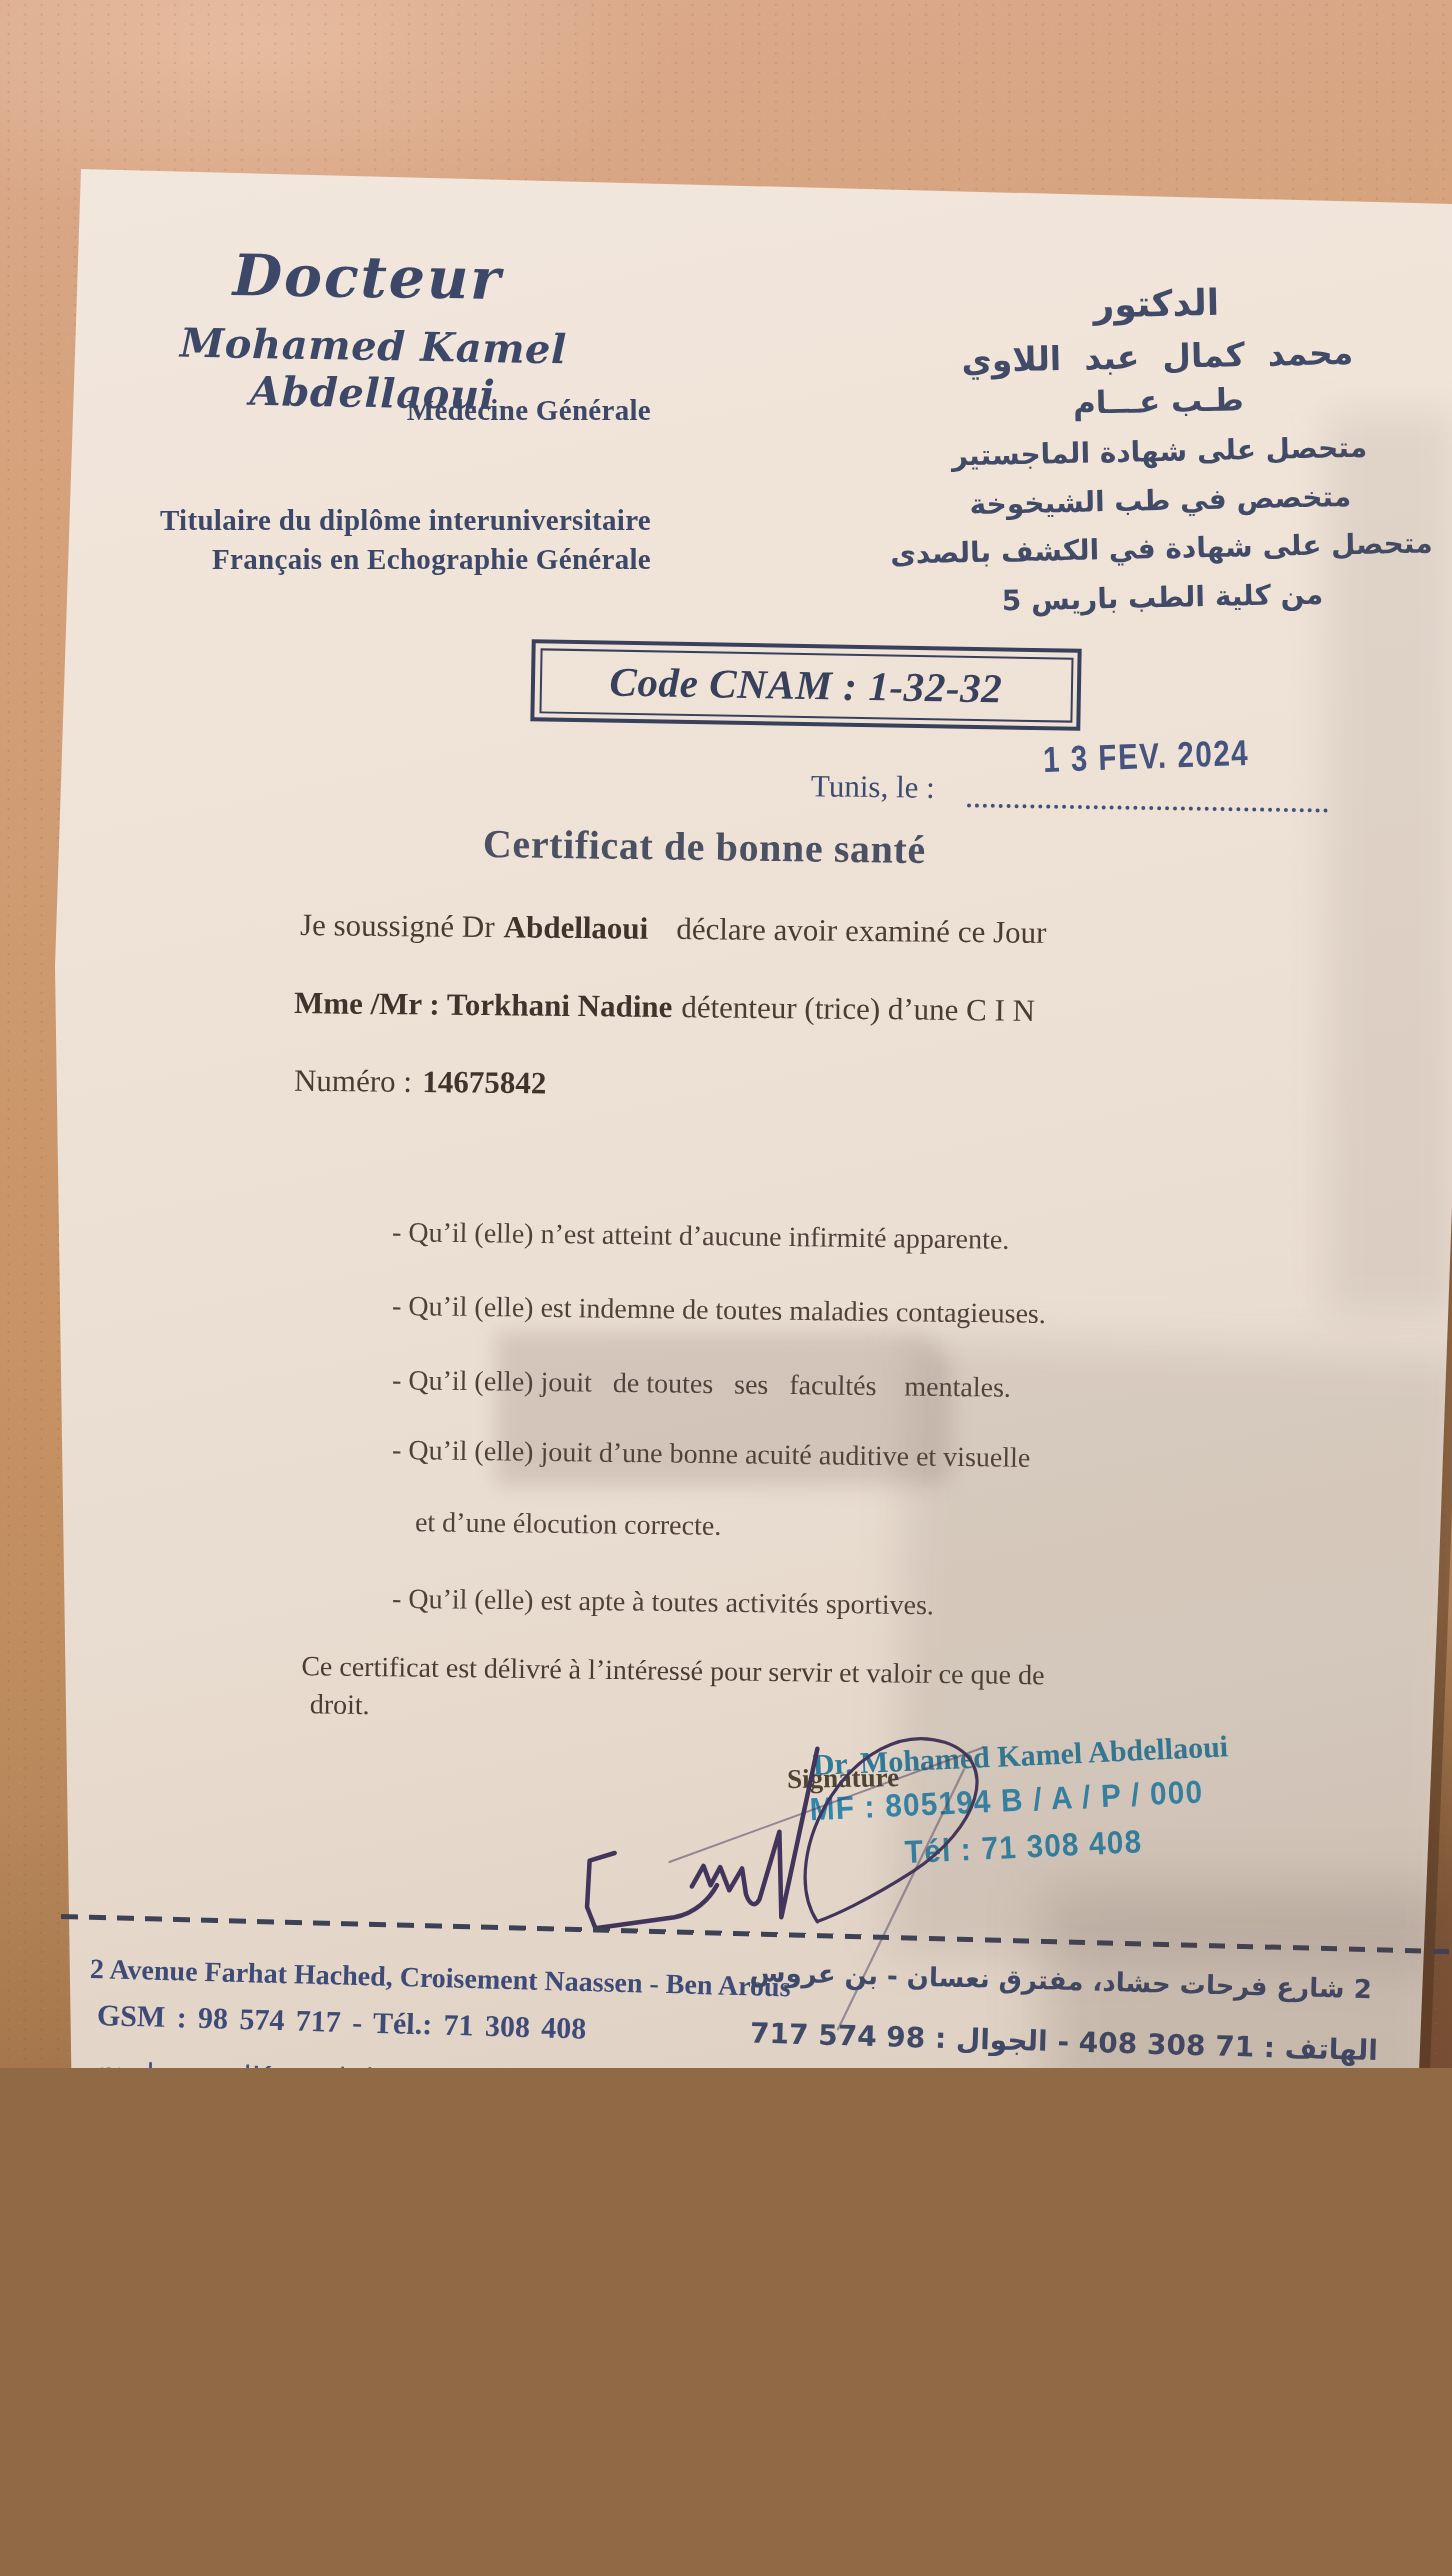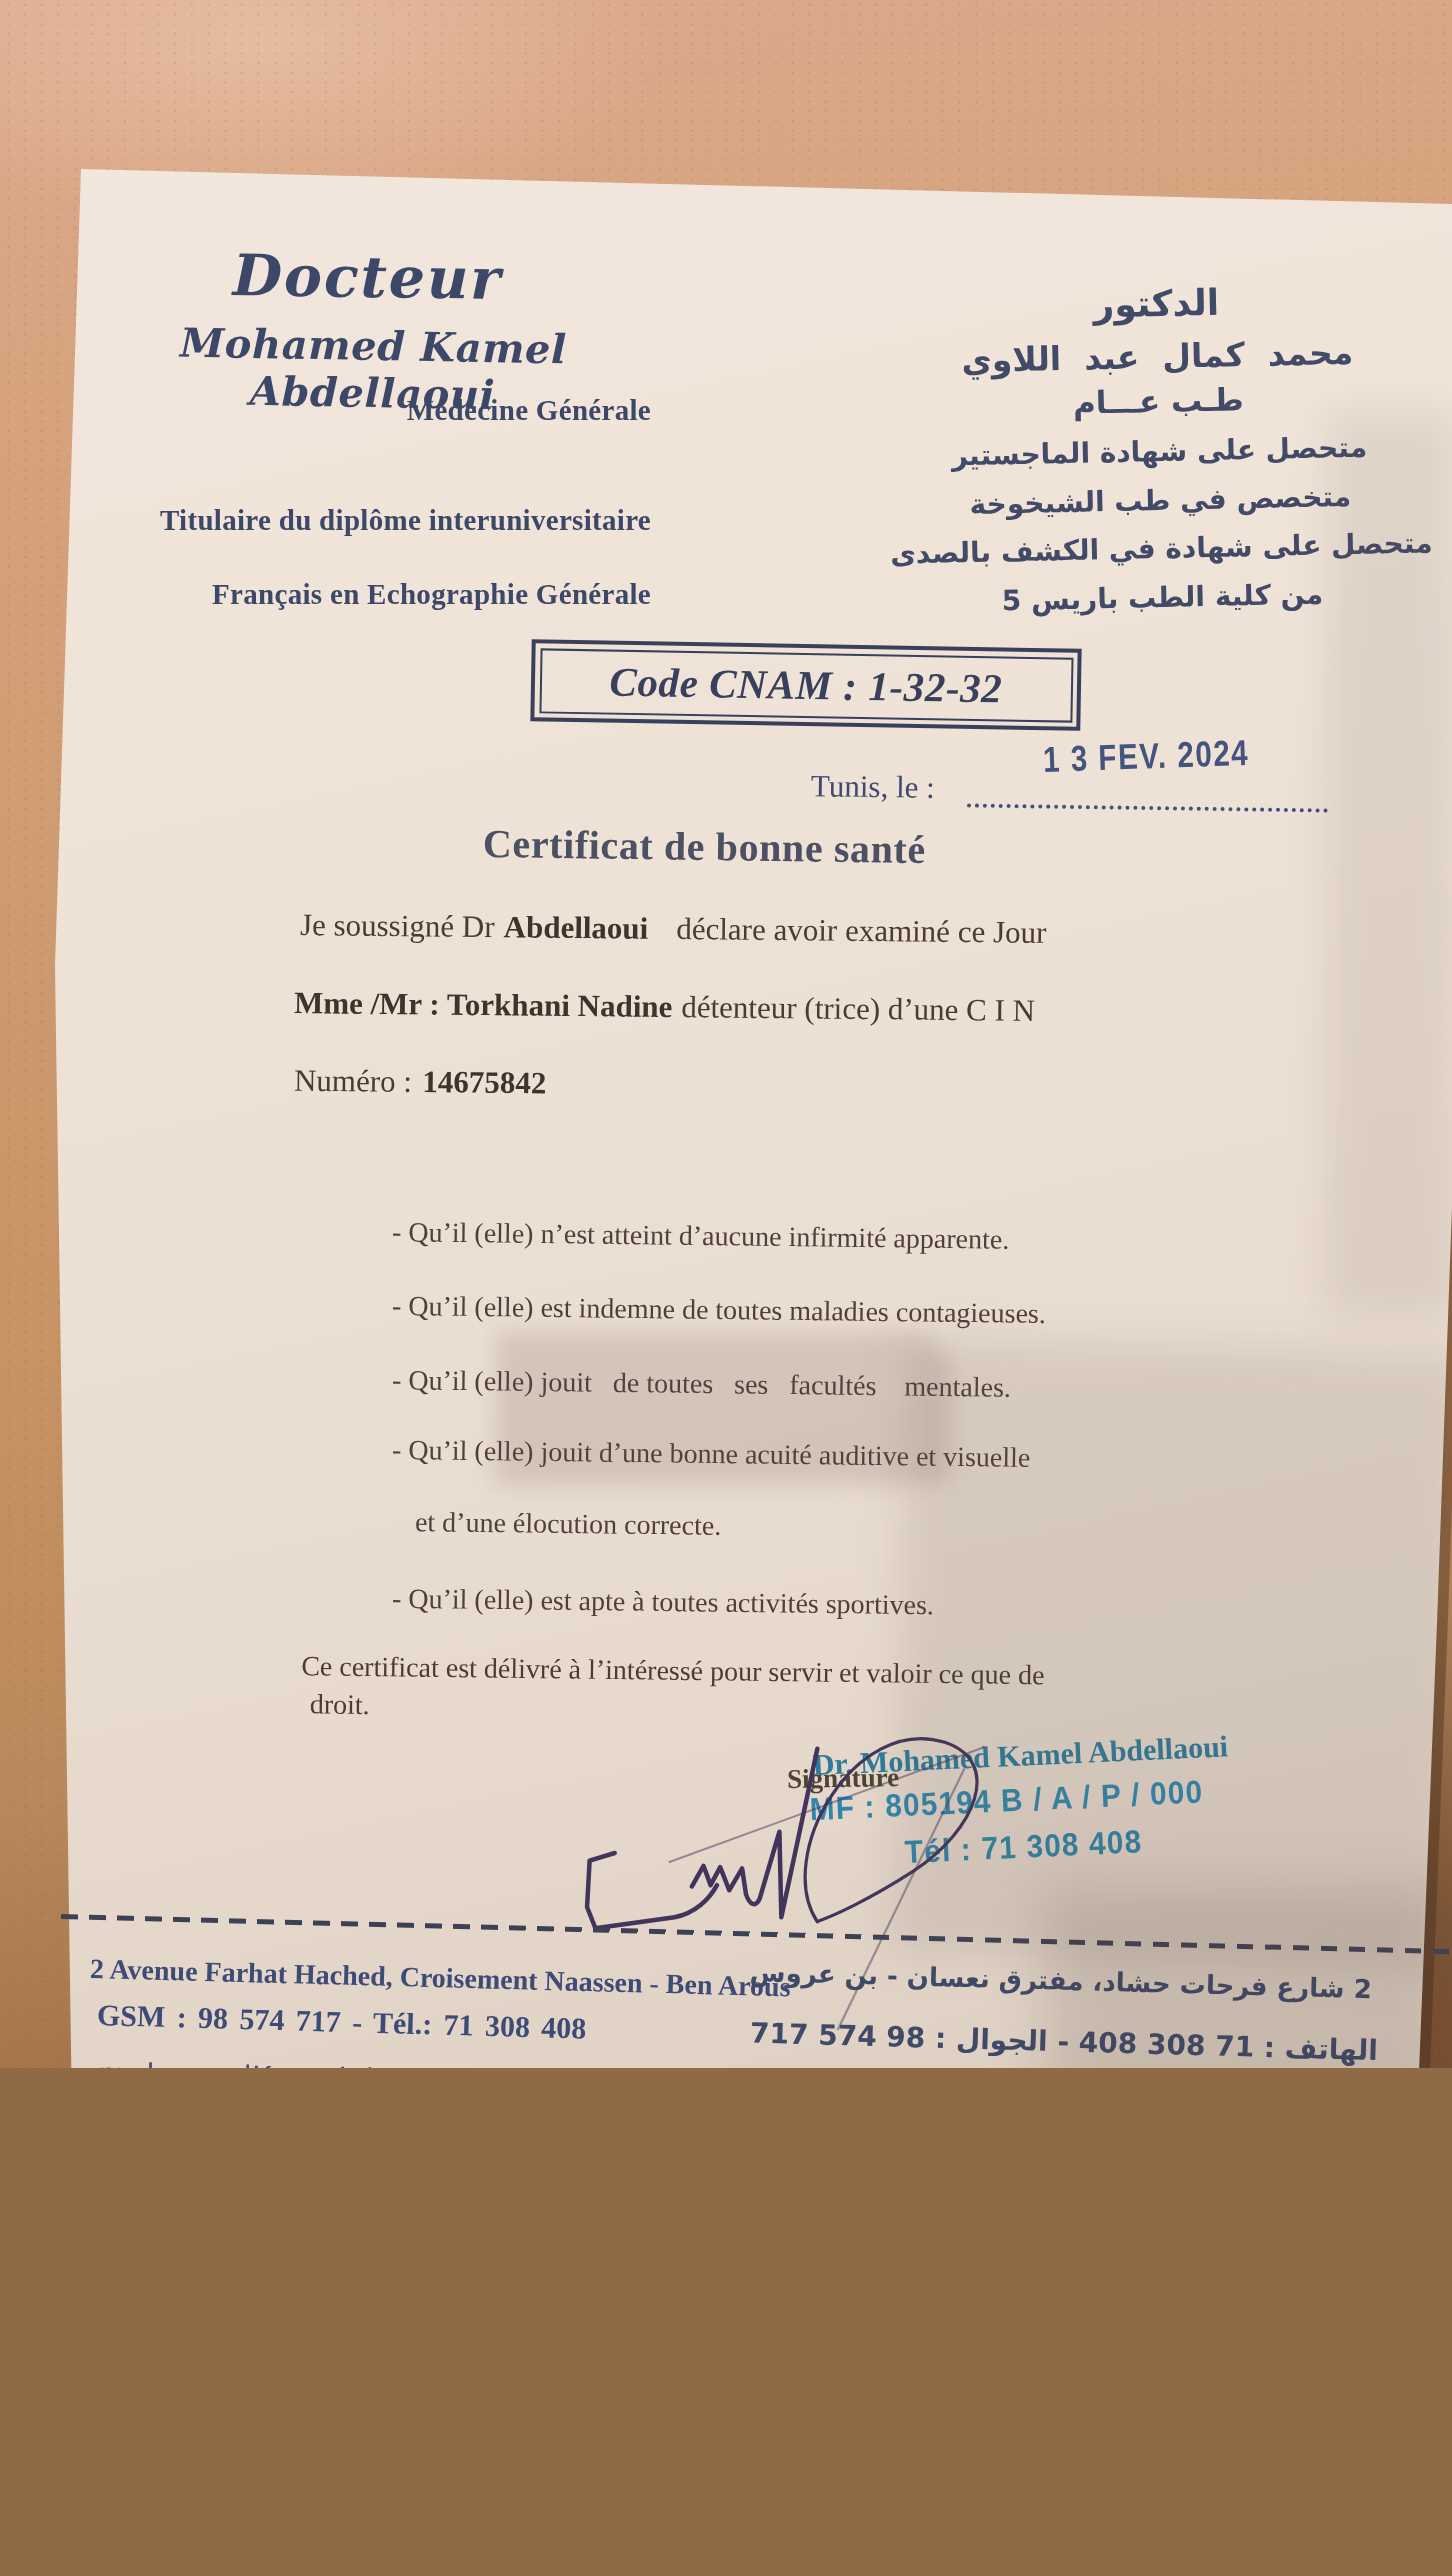--- a/index.html
+++ b/index.html
@@ -63,21 +63,21 @@
   <div id="wood-grain"></div>
   <div id="paper-shadow" class="paper-poly"></div>
   <div id="paper" class="paper-poly"></div>
 
   <div id="content">
 
     <div class="abs script" style="left:213px;top:243px;width:309px;text-align:center;font-size:57px;letter-spacing:1.9px;transform:rotate(.8deg);">Docteur</div>
     <div class="abs script" style="left:77px;top:322px;width:592px;text-align:center;font-size:40px;letter-spacing:0.6px;transform:rotate(1deg);">Mohamed Kamel Abdellaoui</div>
     <div class="abs cred" style="left:97px;top:394px;">Médecine Générale</div>
     <div class="abs cred" style="left:97px;top:504px;">Titulaire du diplôme interuniversitaire</div>
-    <div class="abs cred" style="left:97px;top:578px;">Français en Echographie Générale</div>
+    <div class="abs cred" style="left:97px;top:543px;">Français en Echographie Générale</div>
 
     <div class="abs" id="arabic-header">
       <div class="abs" style="top:0;font-size:36px;">الدكتور</div>
       <div class="abs" style="top:54px;font-size:33px;word-spacing:11.6px;">محمد كمال عبد اللاوي</div>
       <div class="abs" style="top:100px;font-size:31px;">طـب عـــام</div>
       <div class="abs" style="top:152px;font-size:28px;">متحصل على شهادة الماجستير</div>
       <div class="abs" style="top:201px;font-size:28px;">متخصص في طب الشيخوخة</div>
       <div class="abs" style="top:249px;font-size:28px;">متحصل على شهادة في الكشف بالصدى</div>
       <div class="abs" style="top:298px;font-size:28px;">من كلية الطب باريس 5</div>
     </div>

